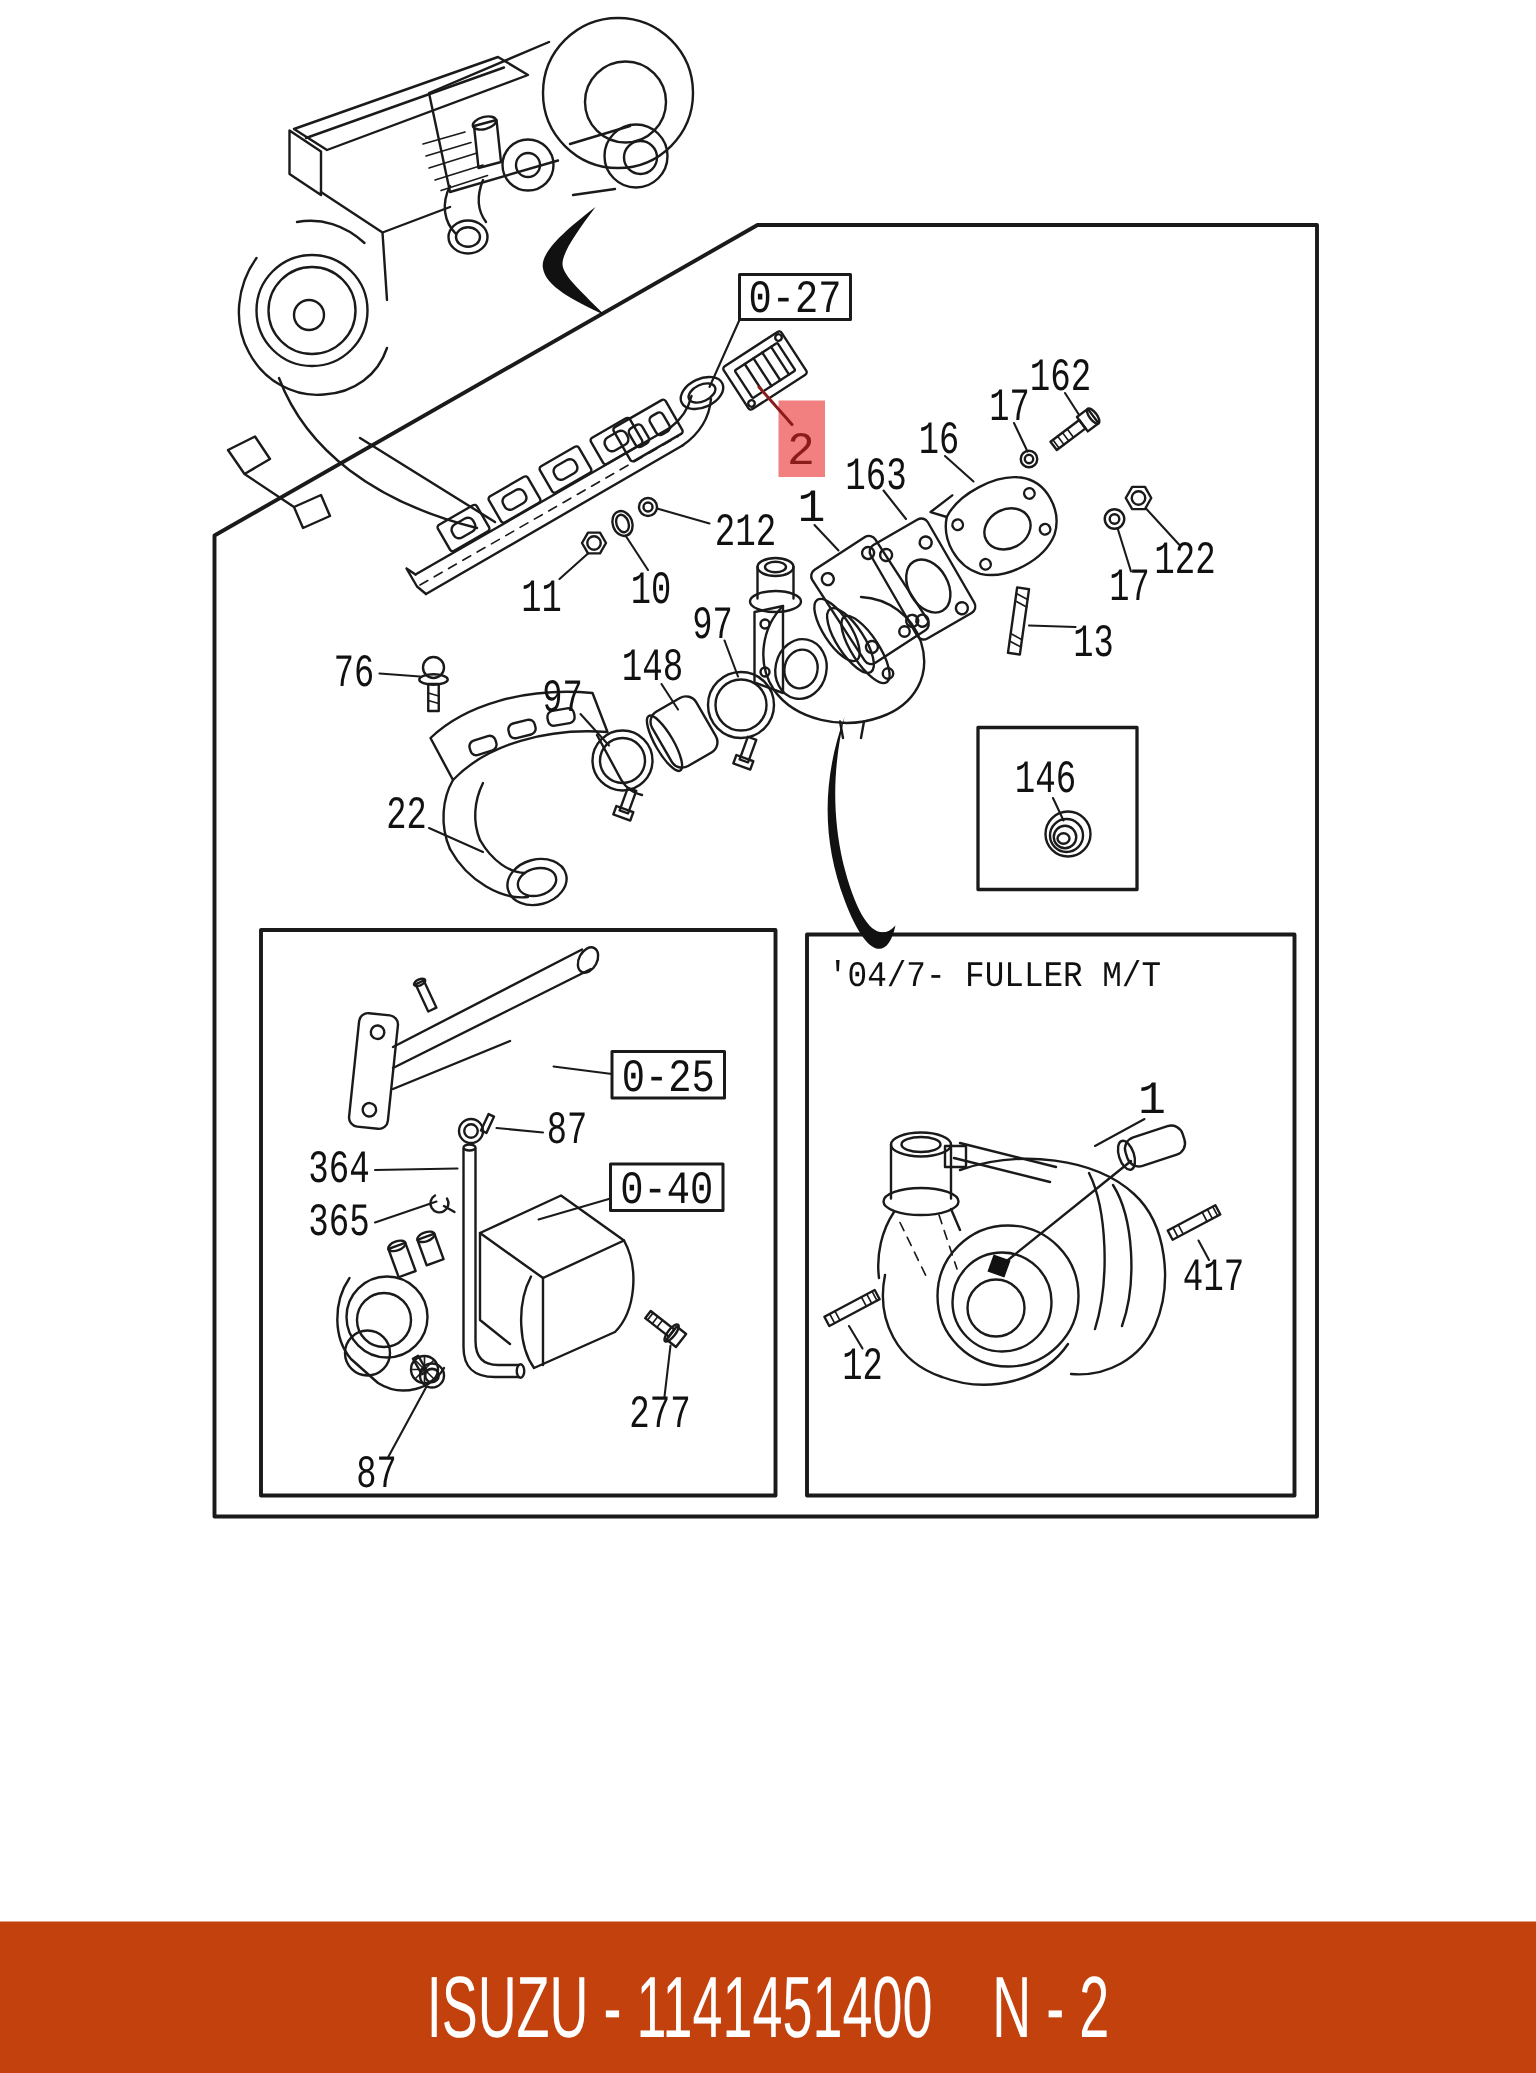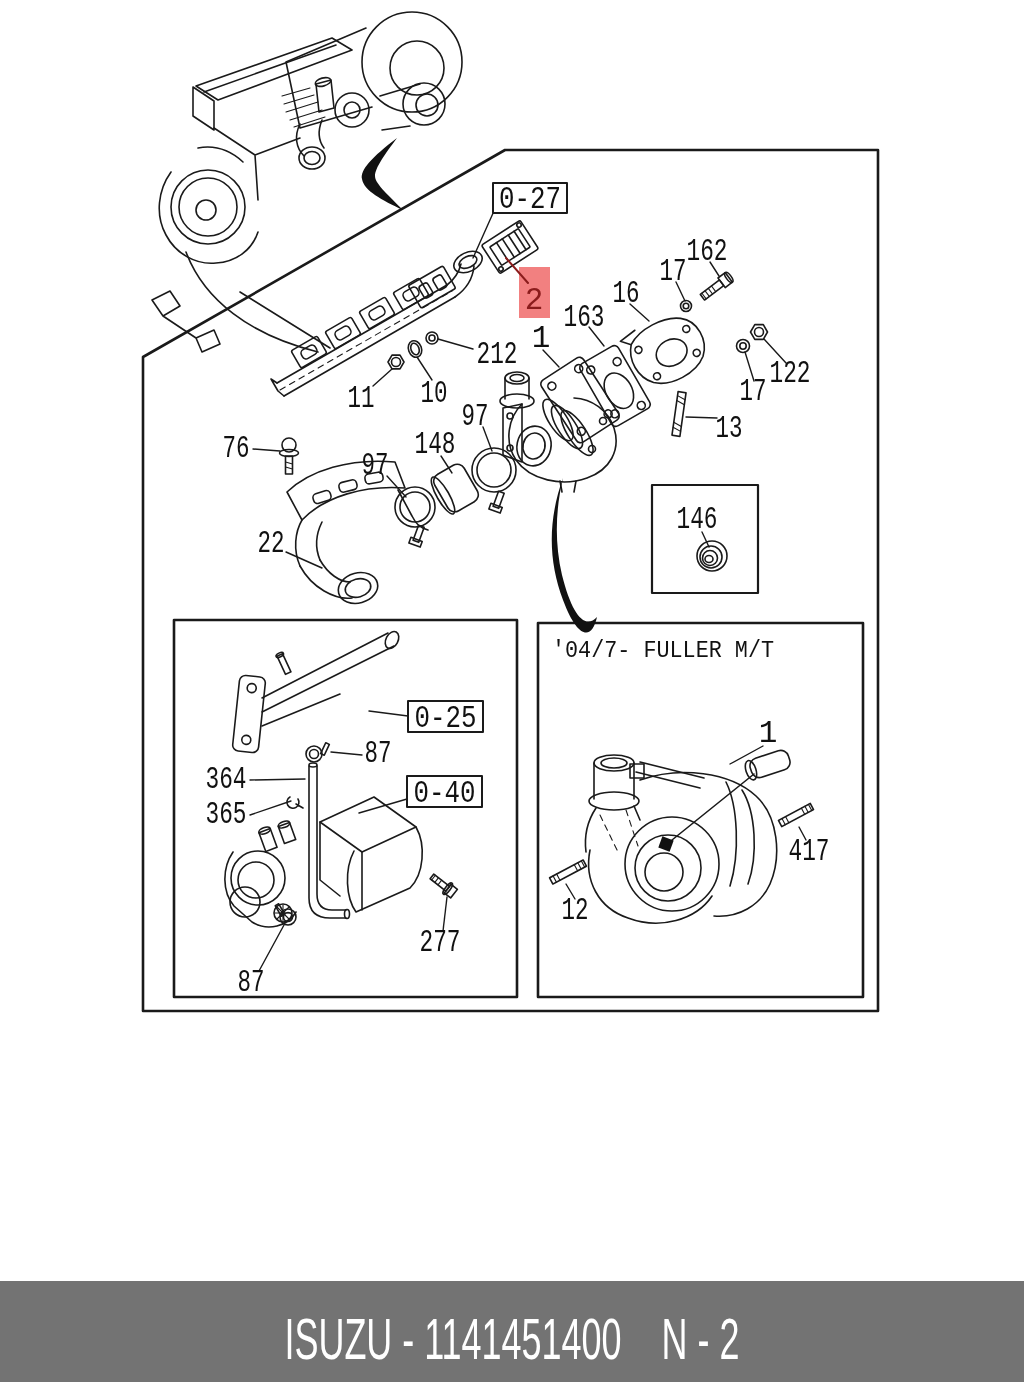--- a/index.html
+++ b/index.html
@@ -383,17 +383,17 @@
   <text x="226" y="823" text-anchor="middle" textLength="41" lengthAdjust="spacingAndGlyphs">365</text>
   <text x="440" y="951" text-anchor="middle" textLength="41" lengthAdjust="spacingAndGlyphs">277</text>
   <text x="251" y="991" text-anchor="middle" textLength="27" lengthAdjust="spacingAndGlyphs">87</text>
 
   <text x="552" y="657" class="small" textLength="222" lengthAdjust="spacingAndGlyphs">'04/7- FULLER M/T</text>
   <text x="768" y="742" text-anchor="middle">1</text>
   <text x="809" y="860" text-anchor="middle" textLength="41" lengthAdjust="spacingAndGlyphs">417</text>
   <text x="575" y="919" text-anchor="middle" textLength="27" lengthAdjust="spacingAndGlyphs">12</text>
 </svg>
 
-<div class="footer" style="background-color: #737373;">
+<div class="footer" style="background-color: #c2410c;">
   <span>ISUZU - 1141451400    N - 2</span>
 </div>
 
 </div>
 
 </body></html>

